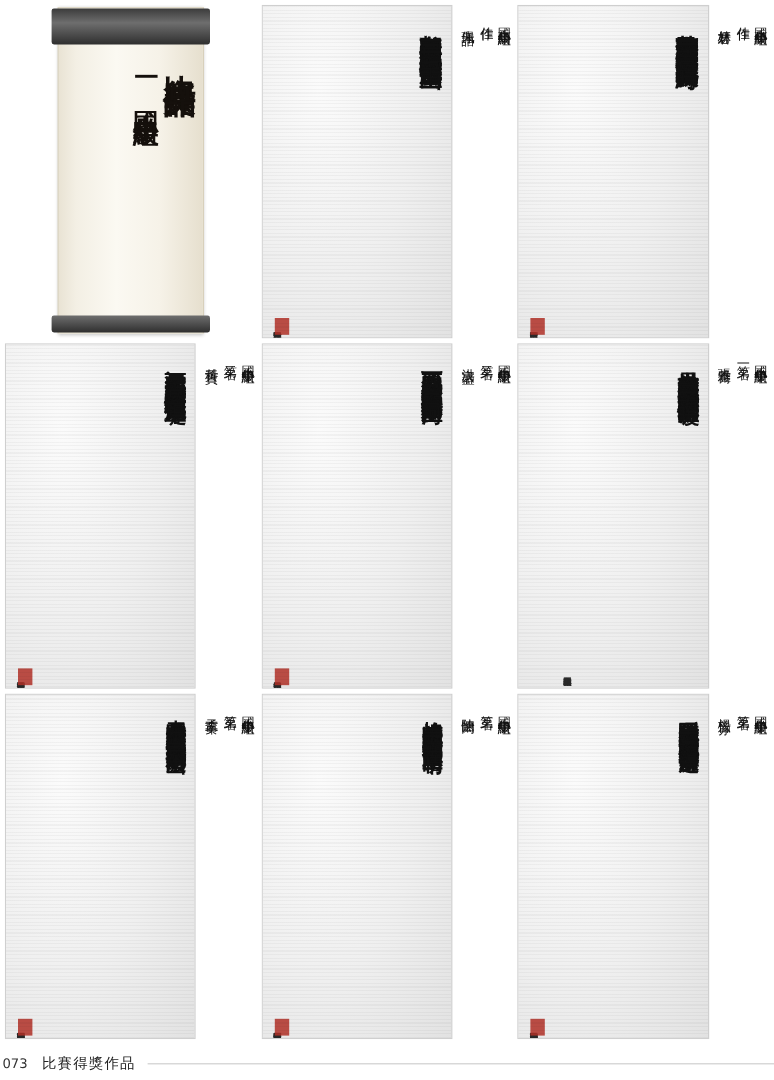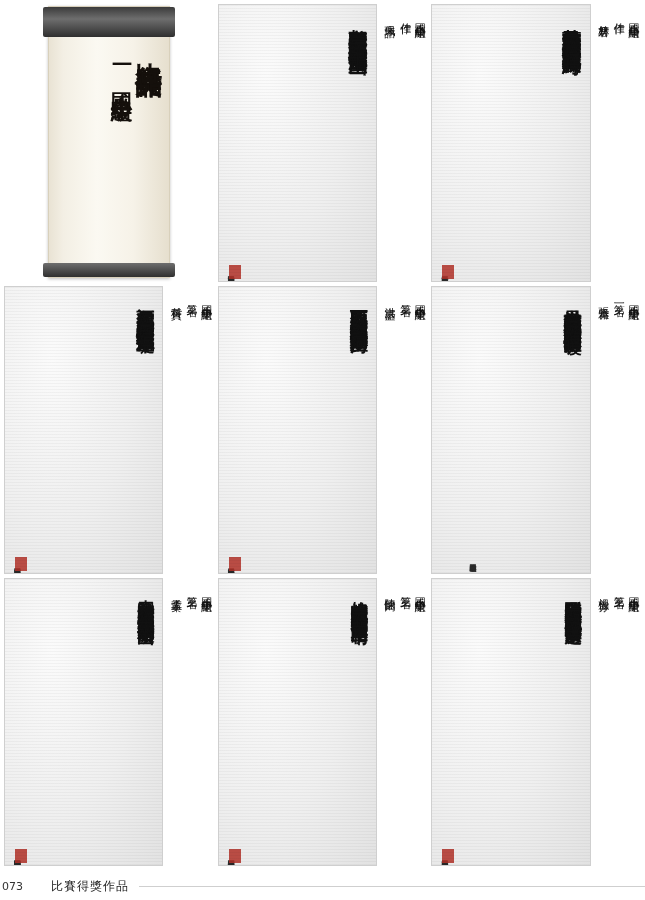--- a/index.html
+++ b/index.html
@@ -208,21 +208,21 @@
     height: 28px;
     display: flex;
     align-items: center;
     padding-left: 2px;
     box-sizing: border-box;
   }
   .footer .pageno {
     font-family: "DejaVu Sans", "Liberation Sans", sans-serif;
     font-size: 11px;
     color: #333;
-    margin-right: 28px;
+    margin-right: 12px;
   }
   .footer .ftitle {
     font-family: "DejaVu Serif", "Liberation Serif", serif;
     font-size: 12px;
     color: #222;
     letter-spacing: 1px;
   }
   .footer .rule {
     flex: 1 1 auto;
     height: 1px;

